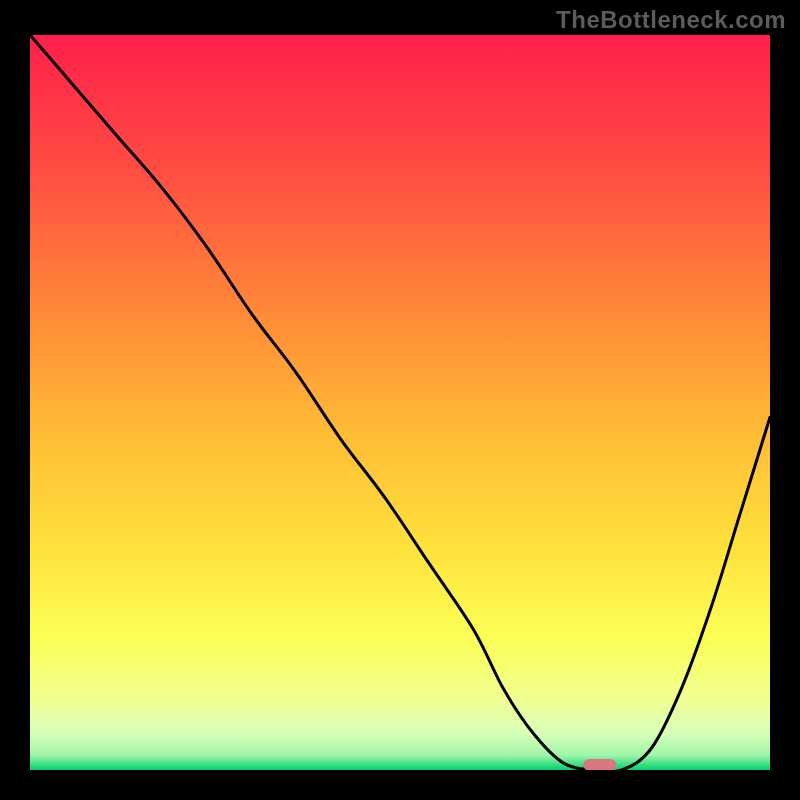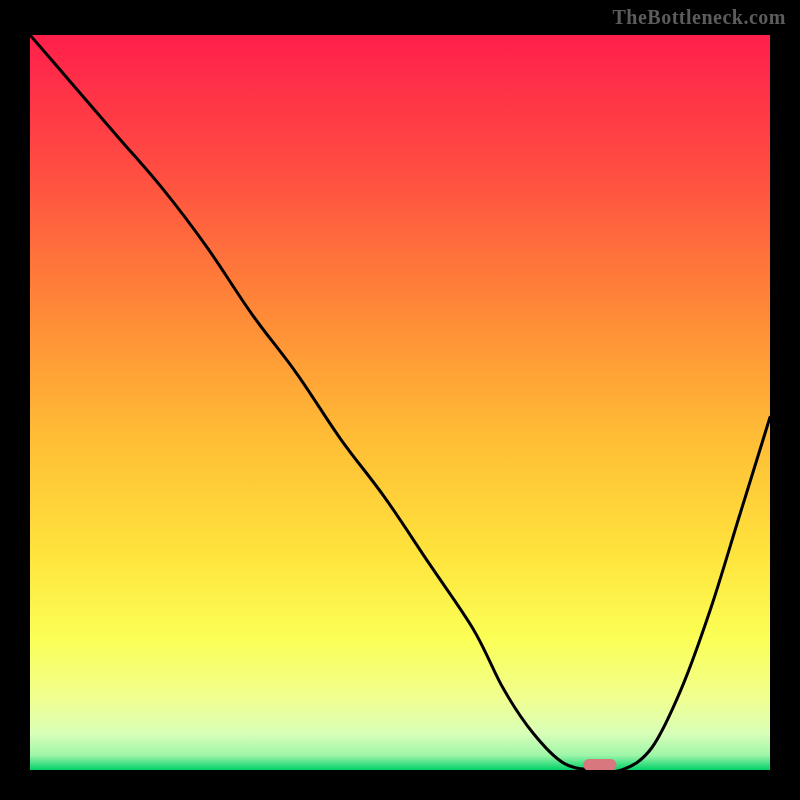--- a/index.html
+++ b/index.html
@@ -16,22 +16,22 @@
     top: 0;
     width: 800px;
     height: 800px;
     background: #000000;
   }
   .watermark {
     position: absolute;
     top: 6px;
     right: 14px;
     color: #5c5c5c;
-    font-family: Liberation Serif, serif;
-    font-size: 20px;
+    font-family: Liberation Sans, sans-serif;
+    font-size: 24px;
     font-weight: 600;
     letter-spacing: 0.5px;
     user-select: none;
   }
   .plot-area {
     position: absolute;
     left: 30px;
     top: 35px;
     width: 740px;
     height: 735px;

